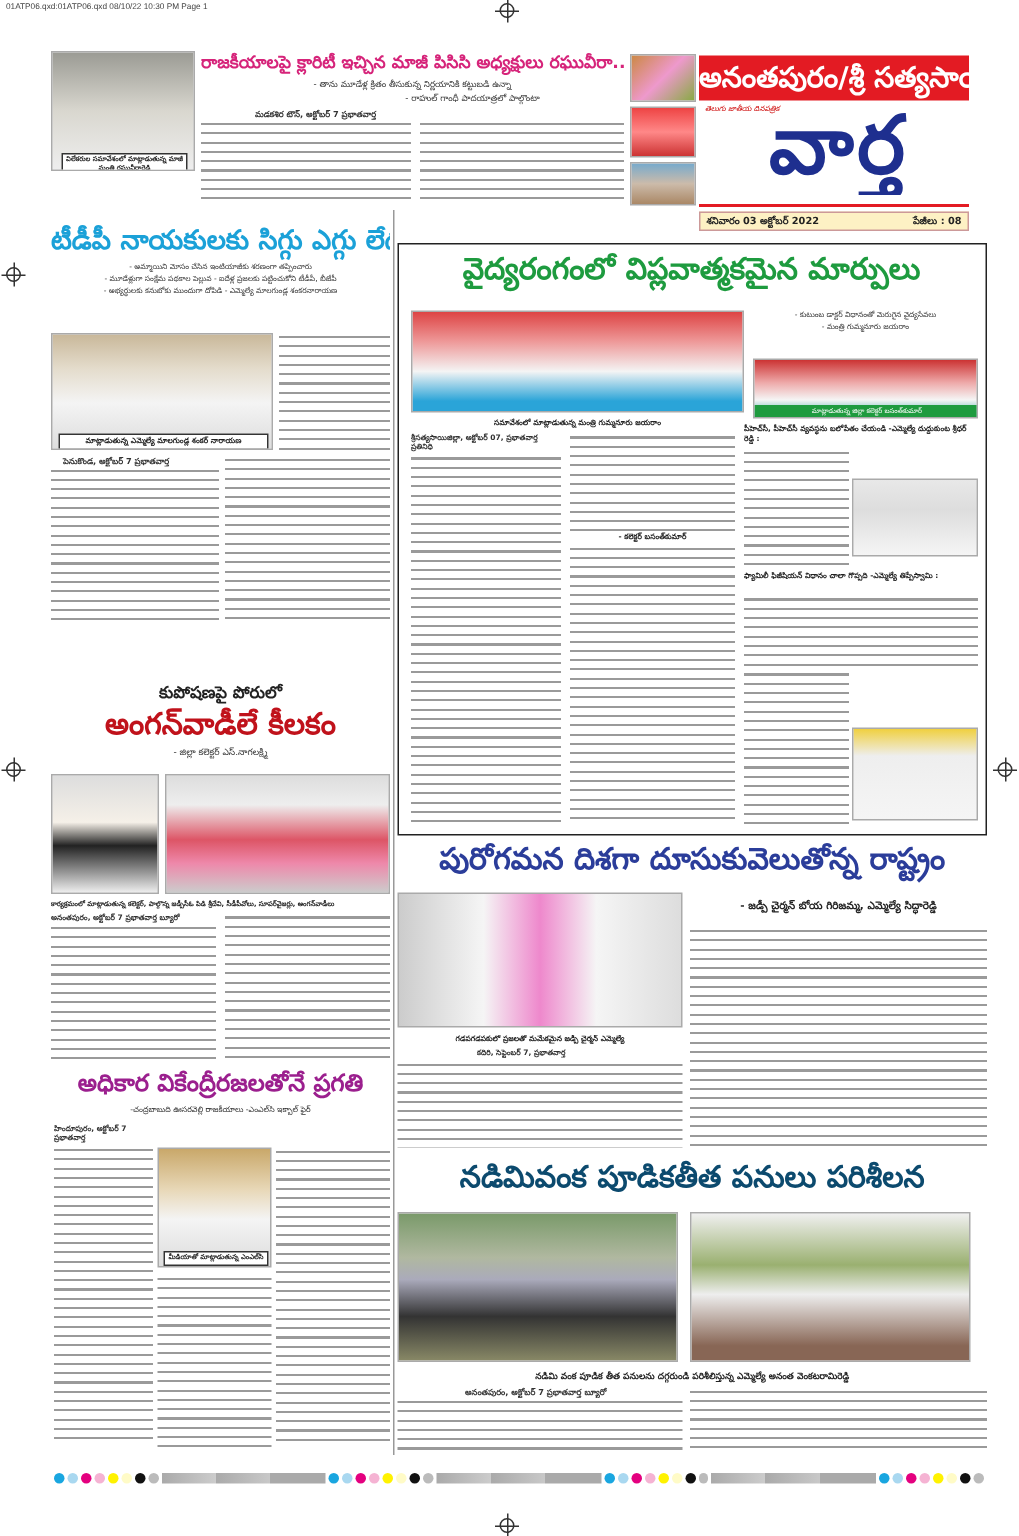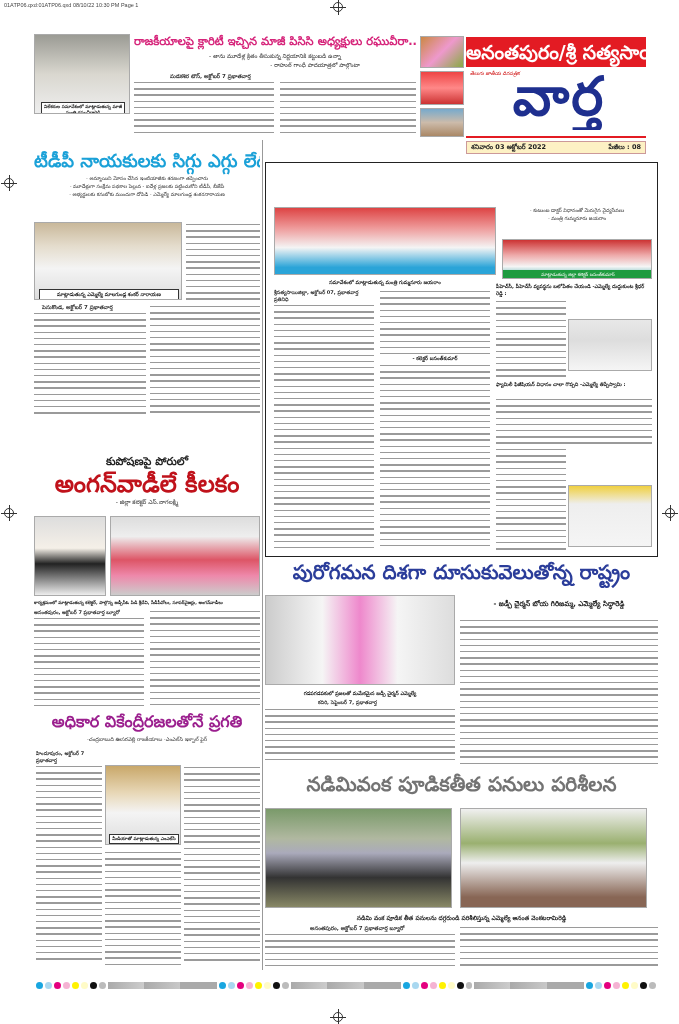--- a/index.html
+++ b/index.html
@@ -61,40 +61,41 @@
 <div class="abs sub" style="left:34px;top:191px;width:226px;font-size:5px">- అభ్యర్థులకు కనుబోకు ముందుగా దోపిడి - ఎమ్మెల్యే మాలగుండ్ల శంకరనారాయణ</div>
 <div class="abs photo" style="left:34px;top:222px;width:148px;height:78px;background:linear-gradient(#c9b89a,#e4dccc 30%,#f4f4f4 60%,#ddd)">
   <div class="abs caption-box" style="left:4px;top:66px;width:140px">మాట్లాడుతున్న ఎమ్మెల్యే మాలగుండ్ల శంకర్ నారాయణ</div>
 </div>
 <div class="abs txt fill" style="left:186px;top:222px;width:74px;height:80px"></div>
 <div class="abs dateline" style="left:42px;top:304px">పెనుకొండ, అక్టోబర్ 7 ప్రభాతవార్త</div>
 <div class="abs txt fill" style="left:34px;top:311px;width:112px;height:106px"></div>
 <div class="abs txt fill" style="left:150px;top:304px;width:110px;height:113px"></div>
 
 <div class="abs headline" style="left:34px;top:455px;width:226px;font-size:11px;color:#222">కుపోషణపై పోరులో</div>
-<div class="abs headline" style="left:34px;top:470px;width:226px;font-size:24px;color:#c0121b">అంగన్‌వాడీలే కీలకం</div>
+<div class="abs headline" style="left:34px;top:470px;width:226px;font-size:20px;color:#c0121b">అంగన్‌వాడీలే కీలకం</div>
 <div class="abs sub" style="left:34px;top:498px;width:226px">- జిల్లా కలెక్టర్ ఎస్.నాగలక్ష్మి</div>
 <div class="abs photo" style="left:34px;top:516px;width:72px;height:80px;background:linear-gradient(#ddd,#f5f0e8 40%,#222 60%,#eee)"></div>
 <div class="abs photo" style="left:110px;top:516px;width:150px;height:80px;background:linear-gradient(#ddd 0,#eee 25%,#d56 55%,#e8a 75%,#ccc)"></div>
 <div class="abs" style="left:34px;top:600px;width:226px;font-size:4.5px;font-weight:bold;white-space:nowrap;overflow:hidden">కార్యక్రమంలో మాట్లాడుతున్న కలెక్టర్, పాల్గొన్న జడ్పీసీఓ పిడి శ్రీదేవి, సీడీపీవోలు, సూపర్‌వైజర్లు, అంగన్‌వాడీలు</div>
 <div class="abs dateline" style="left:34px;top:609px;font-size:5px">అనంతపురం, అక్టోబర్ 7 ప్రభాతవార్త బ్యూరో</div>
 <div class="abs txt fill" style="left:34px;top:616px;width:110px;height:90px"></div>
 <div class="abs txt fill" style="left:150px;top:609px;width:110px;height:97px"></div>
 
 <div class="abs headline" style="left:34px;top:712px;width:226px;font-size:16px;color:#9b1f8e">అధికార వికేంద్రీరజలతోనే ప్రగతి</div>
 <div class="abs sub" style="left:34px;top:736px;width:226px;font-size:5.2px">-చంద్రబాబుది ఊసరవెల్లి రాజకీయాలు -ఎంఎల్‌సి ఇక్బాల్ ఫైర్</div>
 <div class="abs dateline" style="left:36px;top:750px;width:66px;white-space:normal;font-size:5px">హిందూపురం, అక్టోబర్ 7 ప్రభాతవార్త</div>
 <div class="abs txt fill" style="left:36px;top:764px;width:66px;height:200px"></div>
 <div class="abs photo" style="left:105px;top:765px;width:76px;height:80px;background:linear-gradient(#c9a86a,#e8d8b8 35%,#f4f4f4 60%,#ddd)">
   <div class="abs caption-box" style="left:3px;top:68px;width:70px;font-size:4.5px;line-height:5.5px">మీడియాతో మాట్లాడుతున్న ఎంఎల్‌సి</div>
 </div>
 <div class="abs txt fill" style="left:184px;top:765px;width:76px;height:200px"></div>
 <div class="abs txt fill" style="left:105px;top:850px;width:76px;height:115px"></div>
 
 <div class="abs boxed" style="left:265px;top:162px;width:393px;height:395px">
+  <div class="abs headline" style="left:0;top:4px;width:390px;font-size:20px;color:#1e9b3f">వైద్యరంగంలో విప్లవాత్మకమైన మార్పులు</div>
   <div class="abs photo" style="left:8px;top:44px;width:222px;height:68px;background:linear-gradient(#d44 0,#e99 30%,#f4f4f4 60%,#2aa4d8 90%)"></div>
   <div class="abs" style="left:8px;top:116px;width:222px;font-size:5px;font-weight:bold;text-align:center">సమావేశంలో మాట్లాడుతున్న మంత్రి గుమ్మనూరు జయరాం</div>
   <div class="abs sub" style="left:236px;top:44px;width:150px;font-size:5px">- కుటుంబ డాక్టర్ విధానంతో మెరుగైన వైద్యసేవలు</div>
   <div class="abs sub" style="left:236px;top:52px;width:150px;font-size:5px">- మంత్రి గుమ్మనూరు జయరాం</div>
   <div class="abs photo" style="left:236px;top:76px;width:150px;height:40px;background:linear-gradient(#c33,#eaa 40%,#f5f5f5 70%,#4aa)">
     <div class="abs" style="left:0;top:30px;width:150px;height:10px;background:#1e9b3f;color:#fff;font-size:4.5px;text-align:center;line-height:10px">మాట్లాడుతున్న జిల్లా కలెక్టర్ బసంత్‌కుమార్</div>
   </div>
   <div class="abs dateline" style="left:8px;top:126px;width:100px;font-size:5px;white-space:normal">శ్రీసత్యసాయిజిల్లా, అక్టోబర్ 07, ప్రభాతవార్త ప్రతినిధి</div>
   <div class="abs txt fill" style="left:8px;top:140px;width:100px;height:248px"></div>
   <div class="abs txt fill" style="left:114px;top:126px;width:110px;height:65px"></div>
@@ -110,21 +111,21 @@
 </div>
 
 <div class="abs headline" style="left:265px;top:560px;width:393px;font-size:20px;color:#2b3d9a">పురోగమన దిశగా దూసుకువెలుతోన్న రాష్ట్రం</div>
 <div class="abs sub" style="left:460px;top:600px;width:198px;font-size:7px;font-weight:bold;color:#222">- జడ్పీ చైర్మన్ బోయ గిరిజమ్మ, ఎమ్మెల్యే సిద్ధారెడ్డి</div>
 <div class="abs photo" style="left:265px;top:595px;width:190px;height:90px;background:linear-gradient(90deg,#ccc,#f5f5f5 30%,#e8c 50%,#f5f5f5 70%,#ddd)"></div>
 <div class="abs" style="left:265px;top:690px;width:190px;font-size:5px;font-weight:bold;text-align:center;white-space:nowrap;overflow:hidden">గడపగడపకులో ప్రజలతో మమేకమైన జడ్పీ చైర్మన్ ఎమ్మెల్యే</div>
 <div class="abs dateline" style="left:318px;top:699px;font-size:5px">కదిరి, సెప్టెంబర్ 7, ప్రభాతవార్త</div>
 <div class="abs txt fill" style="left:265px;top:707px;width:190px;height:58px"></div>
 <div class="abs txt fill" style="left:460px;top:618px;width:198px;height:147px"></div>
 
-<div class="abs headline" style="left:265px;top:772px;width:393px;font-size:20px;color:#737373">నడిమివంక పూడికతీత పనులు పరిశీలన</div>
+<div class="abs headline" style="left:265px;top:772px;width:393px;font-size:20px;color:#0c4a6e">నడిమివంక పూడికతీత పనులు పరిశీలన</div>
 <div class="abs photo" style="left:265px;top:808px;width:187px;height:100px;background:linear-gradient(#7a9a6a,#b0b8a0 30%,#aab 45%,#333 70%,#886)"></div>
 <div class="abs photo" style="left:460px;top:808px;width:187px;height:100px;background:linear-gradient(#f0f0f0,#9ab070 35%,#eee 55%,#865 90%)"></div>
 <div class="abs" style="left:265px;top:914px;width:393px;font-size:6px;font-weight:bold;text-align:center;white-space:nowrap;overflow:hidden">నడిమి వంక పూడిక తీత పనులను దగ్గరుండి పరిశీలిస్తున్న ఎమ్మెల్యే అనంత వెంకటరామిరెడ్డి</div>
 <div class="abs dateline" style="left:310px;top:925px">అనంతపురం, అక్టోబర్ 7 ప్రభాతవార్త బ్యూరో</div>
 <div class="abs txt fill" style="left:265px;top:932px;width:190px;height:36px"></div>
 <div class="abs txt fill" style="left:460px;top:925px;width:198px;height:43px"></div>
 
 <div class="abs" style="left:262px;top:140px;width:1px;height:830px;background:#999"></div>
 
 <div class="abs colorbar" style="left:36px;top:982px;width:620px">

